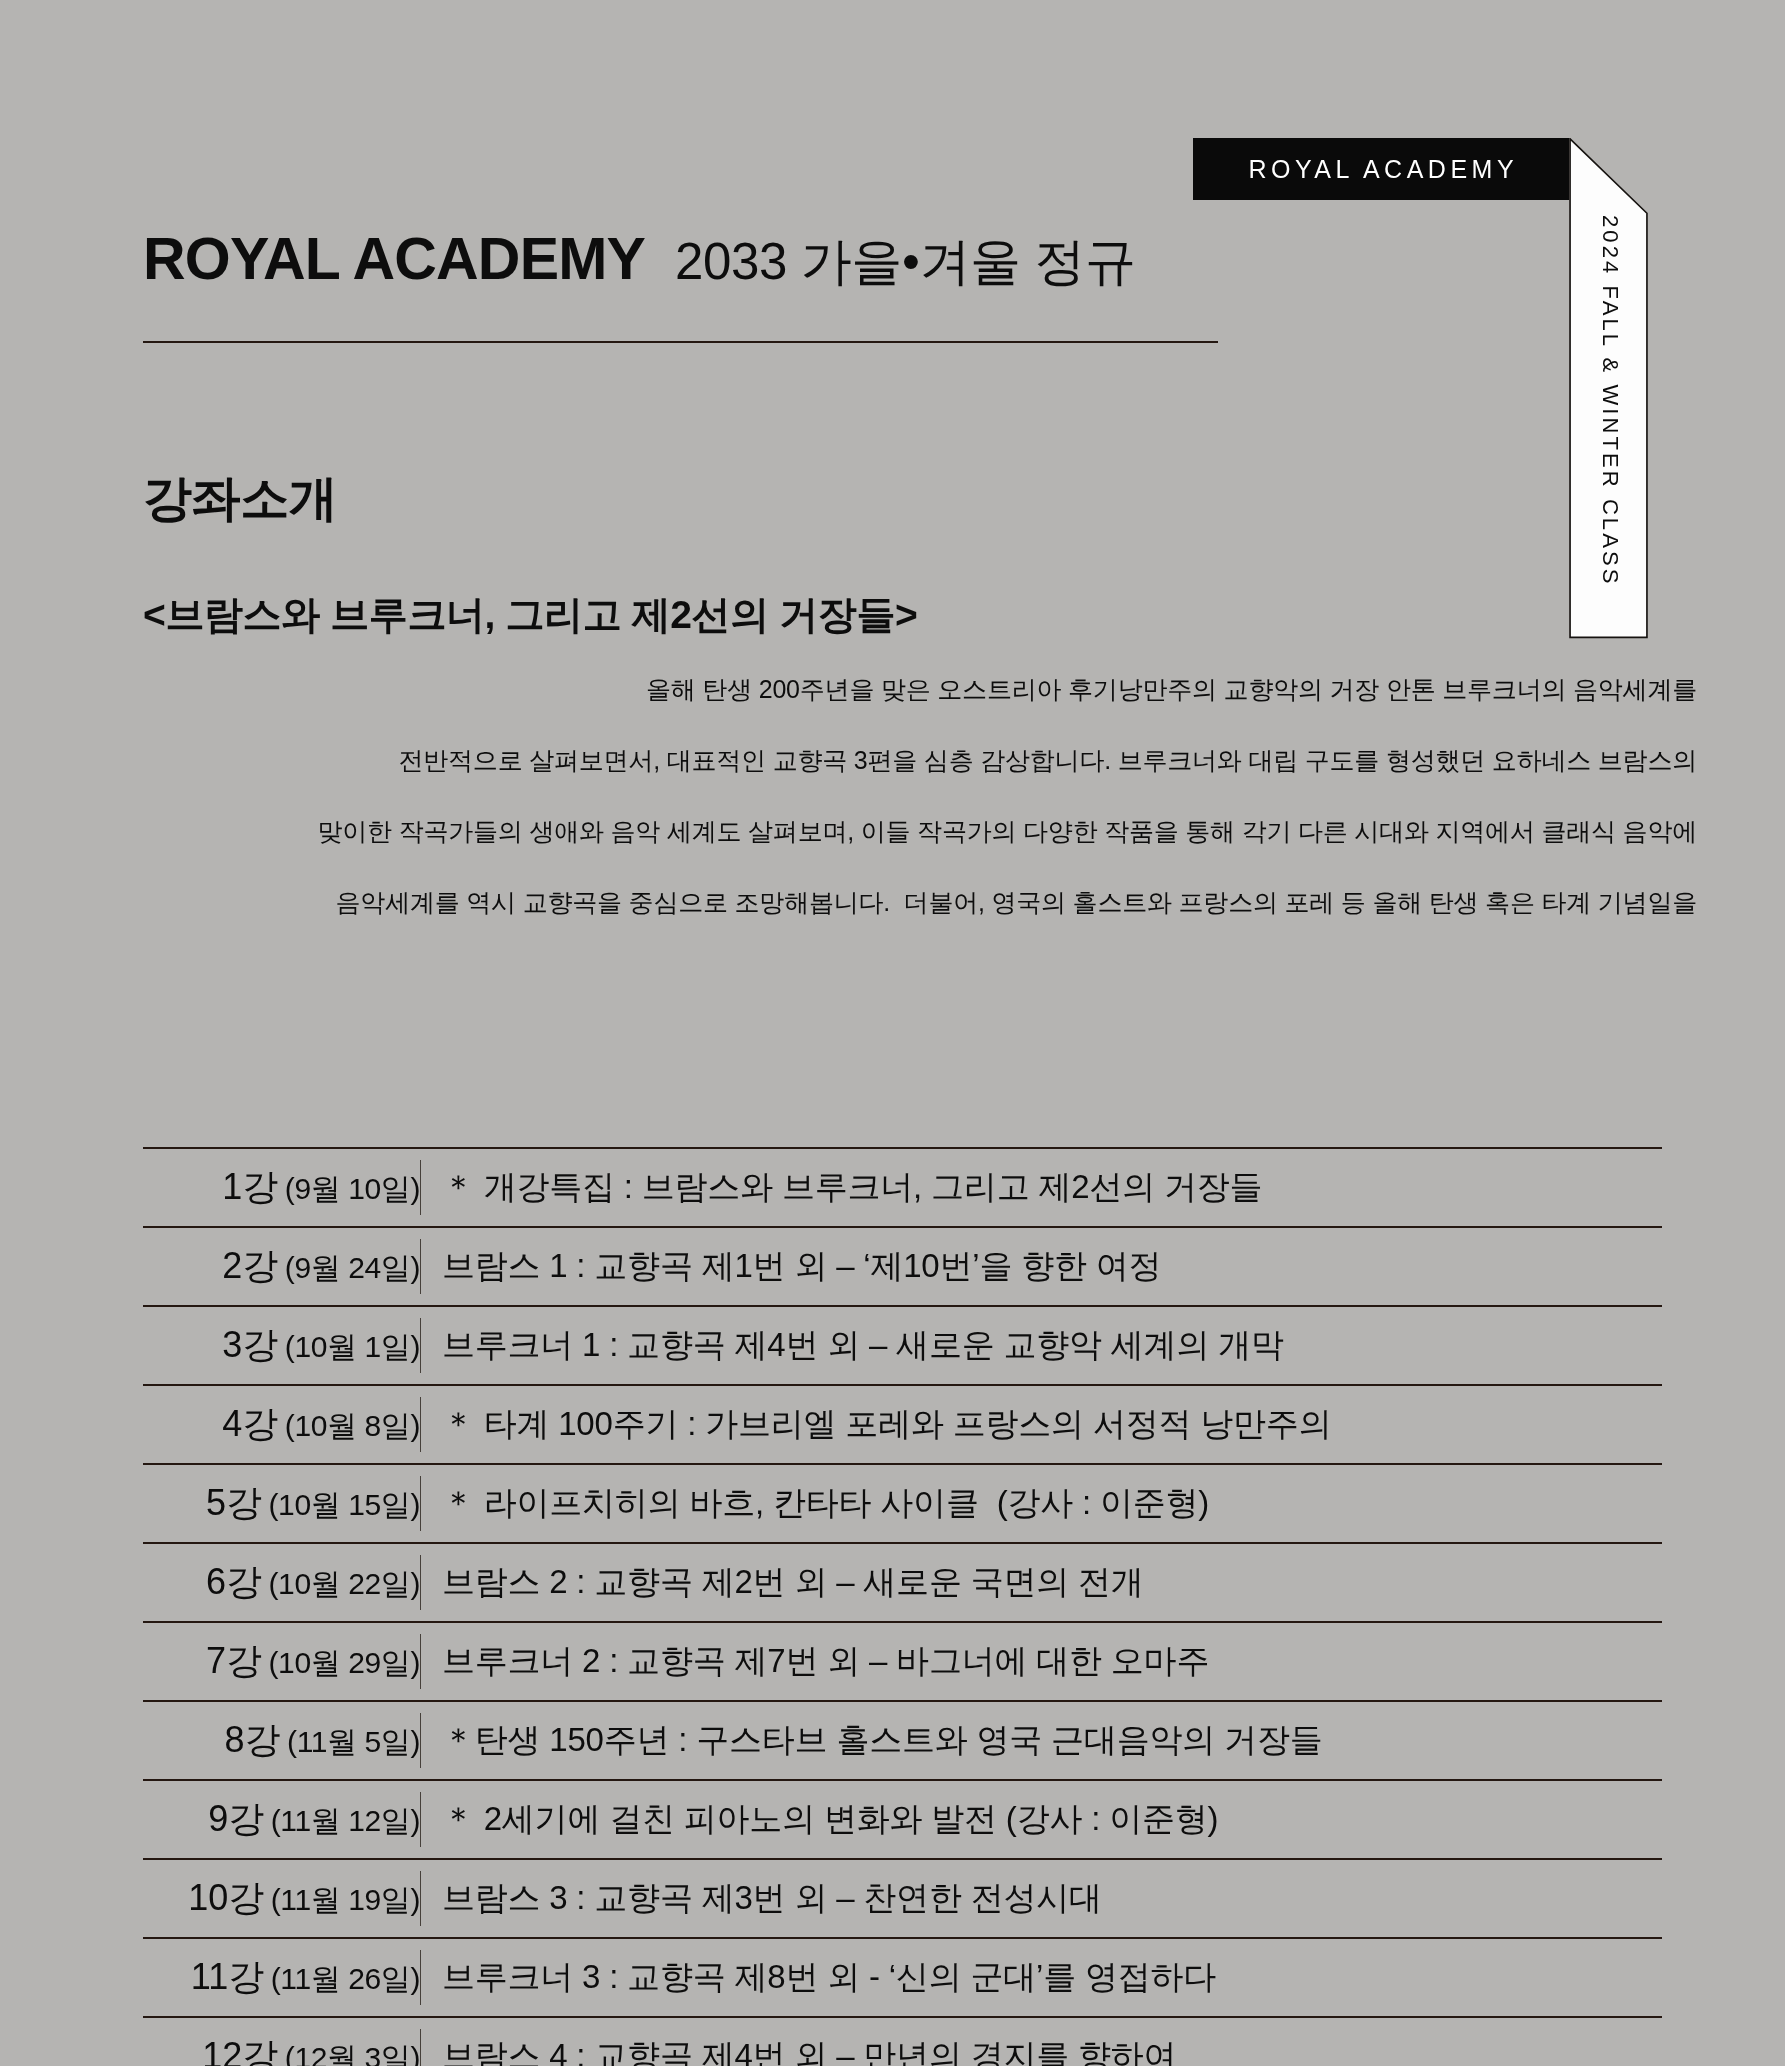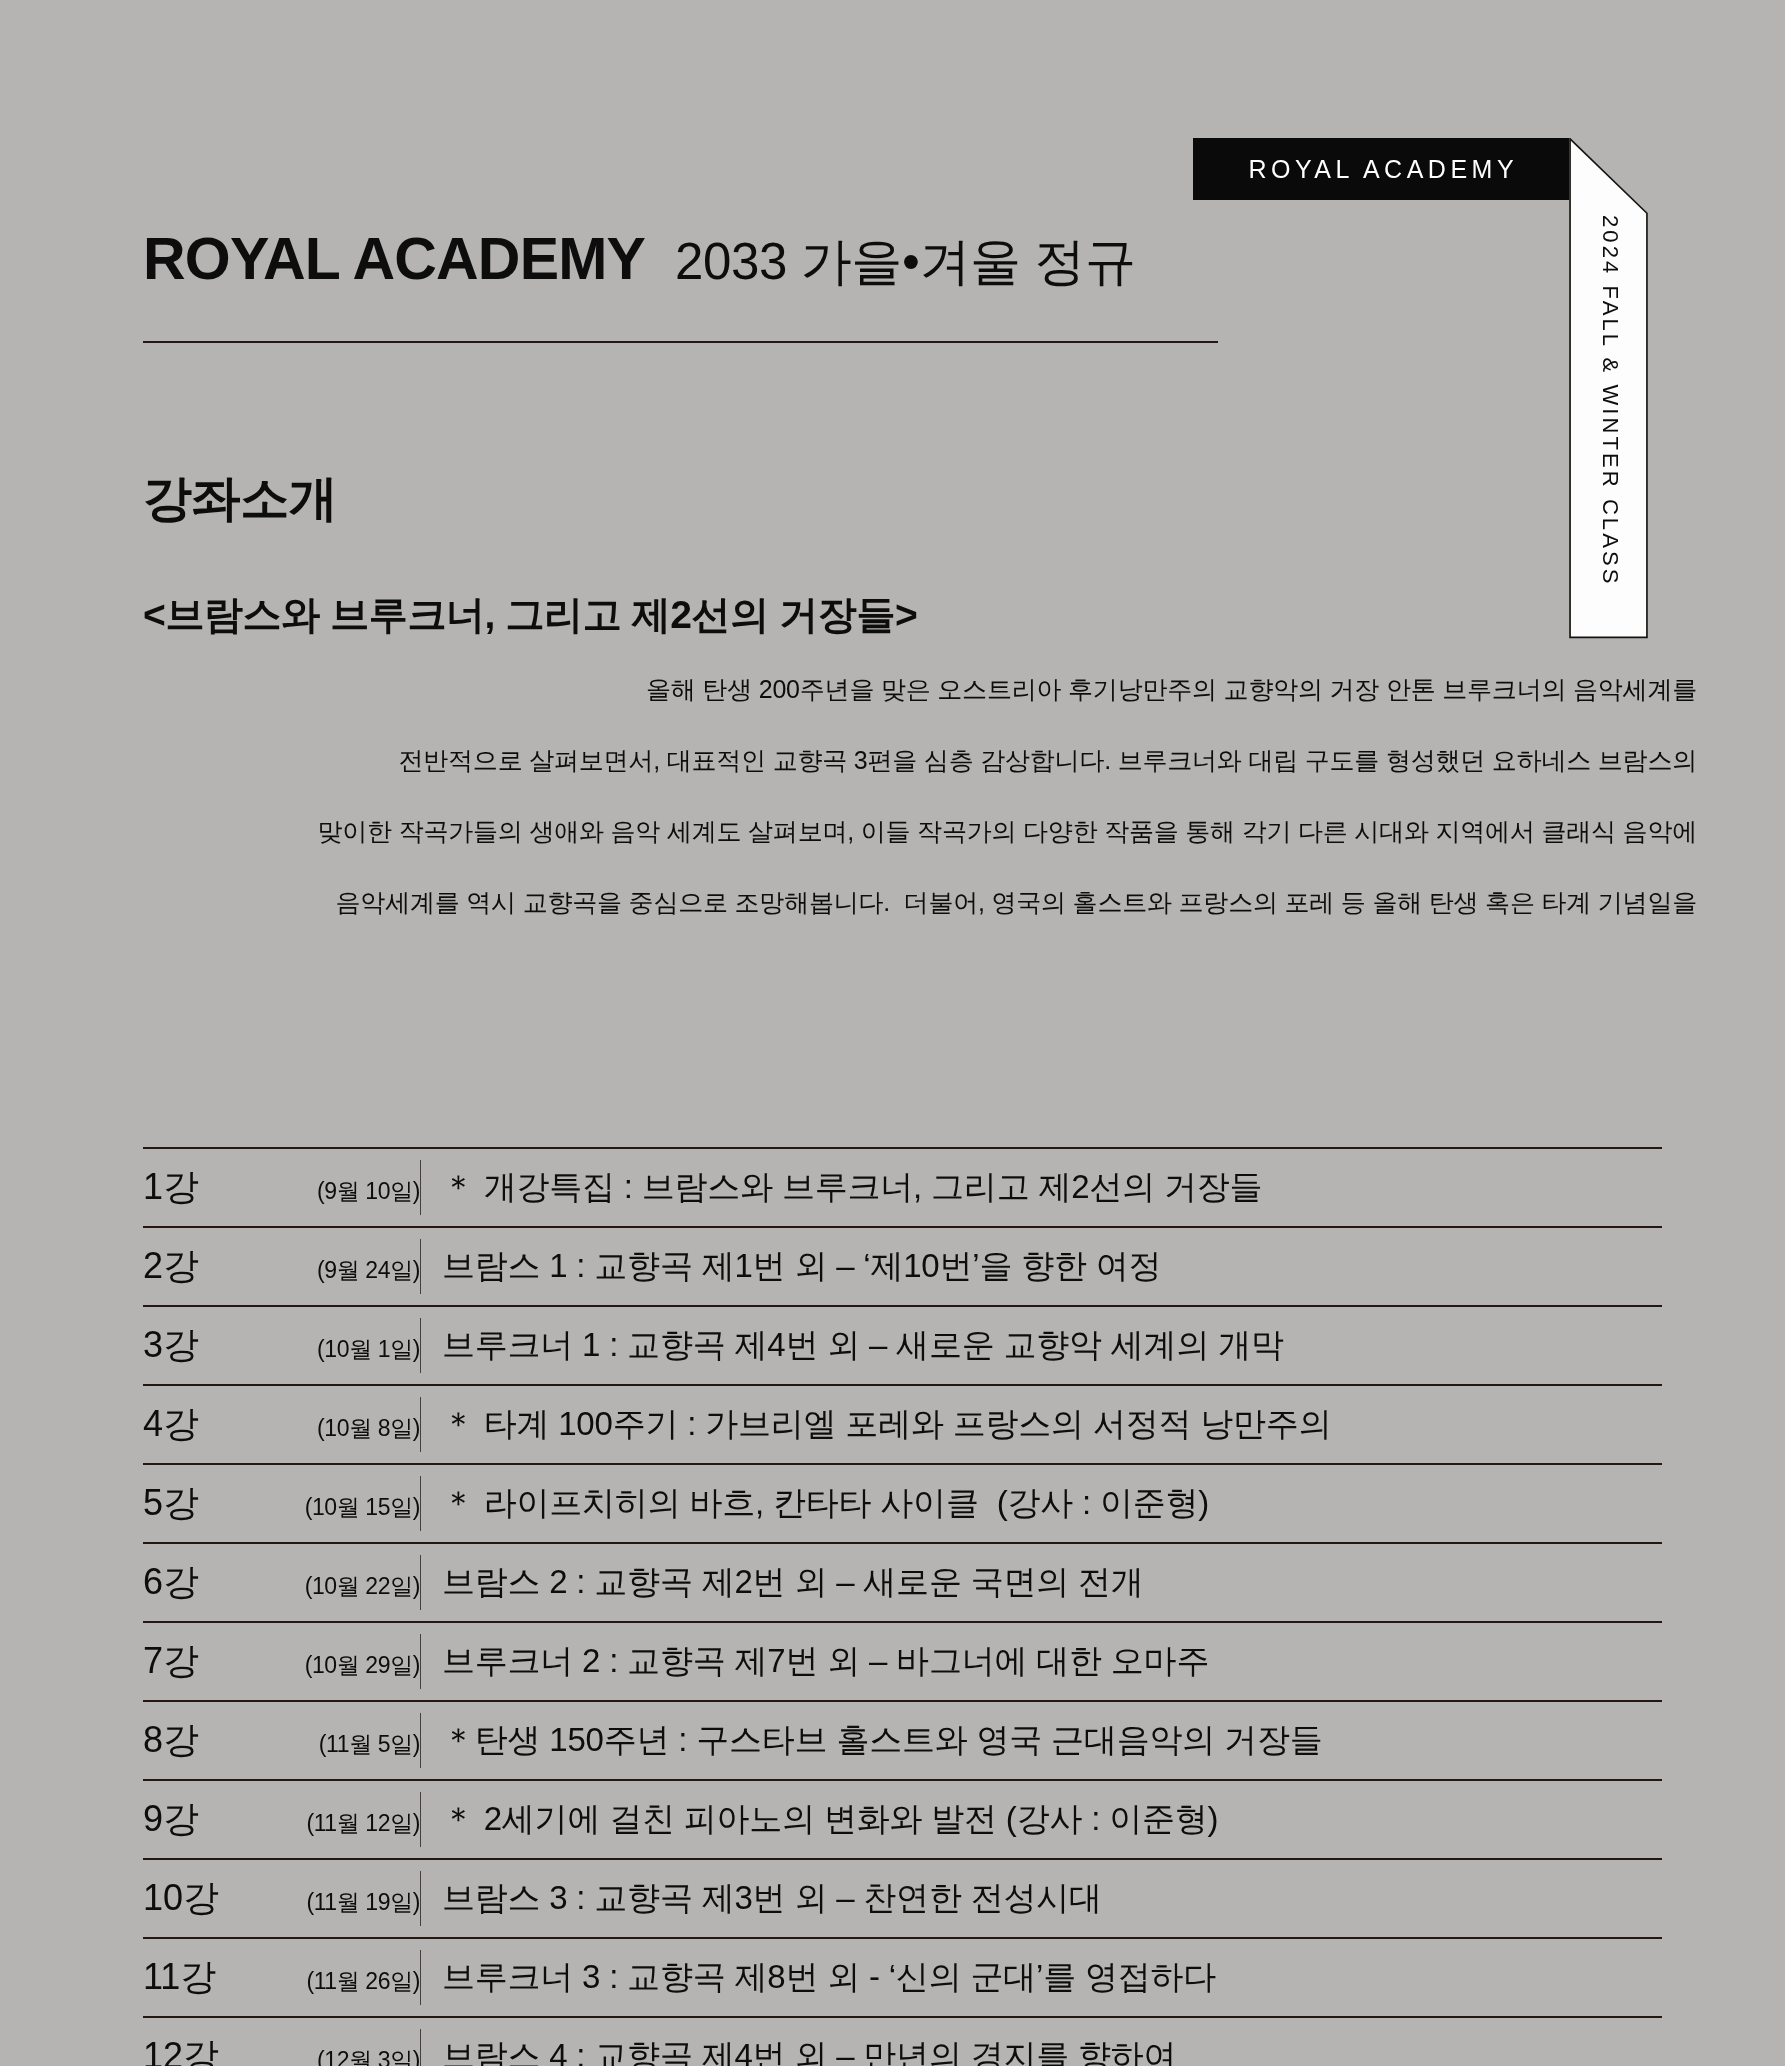--- a/index.html
+++ b/index.html
@@ -67,25 +67,25 @@
     position:absolute;left:143px;top:1147px;width:1519px;
     border-bottom:2.1px solid var(--rule,#241711);
   }
   .row{
     box-sizing:border-box;height:79px;
     border-top:2.1px solid var(--rule,#241711);
     display:flex;align-items:center;
   }
   .cell-date{
     width:277px;flex:0 0 277px;
-    display:flex;align-items:baseline;justify-content:space-between;
+    display:flex;align-items:baseline;justify-content:flex-end;
     white-space:nowrap;
   }
   .lesson-no{font-size:36px;font-weight:500;}
-  .lesson-date{font-size:23px;font-weight:400;margin-left:6.6px;letter-spacing:-0.4px;}
+  .lesson-date{font-size:30px;font-weight:400;margin-left:6.6px;letter-spacing:-0.4px;}
   .vdiv{
     width:1.2px;height:55px;flex:0 0 1.2px;
     background:var(--divider,#46403a);align-self:center;
   }
   .cell-title{
     padding-left:20.7px;font-size:33px;font-weight:500;
     letter-spacing:-0.2px;white-space:pre-wrap;
   }
 </style>
 </head>

